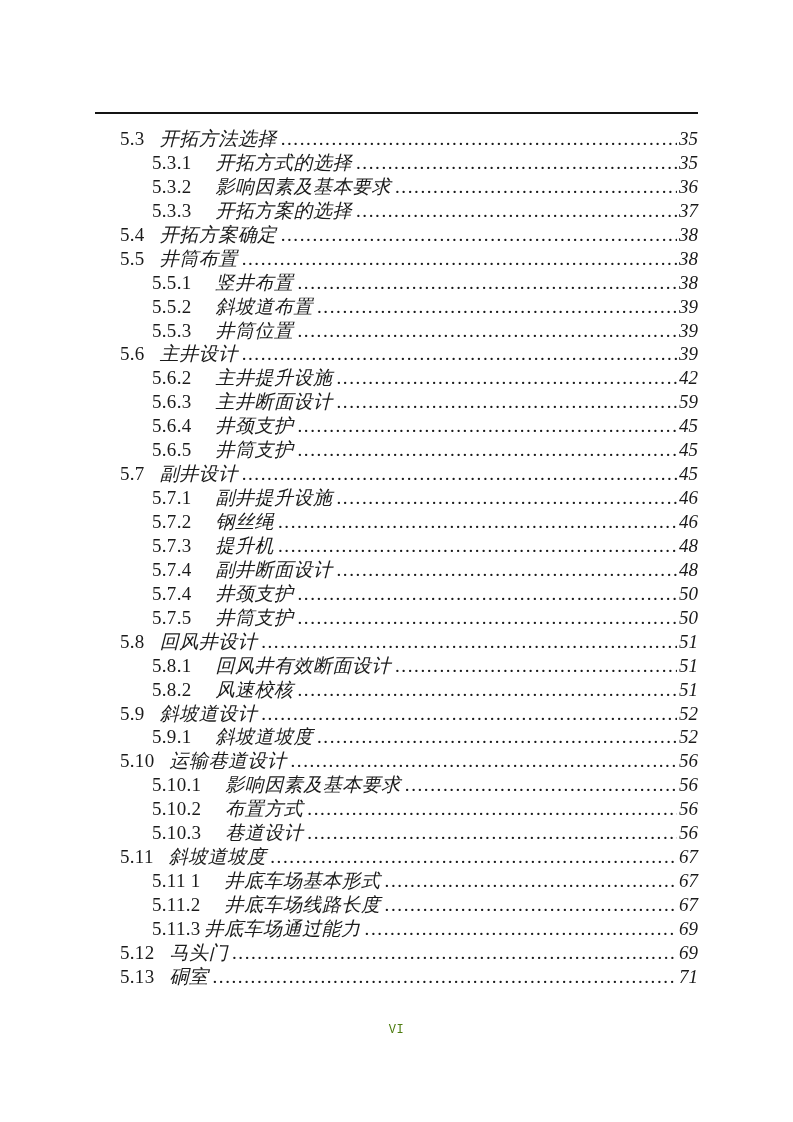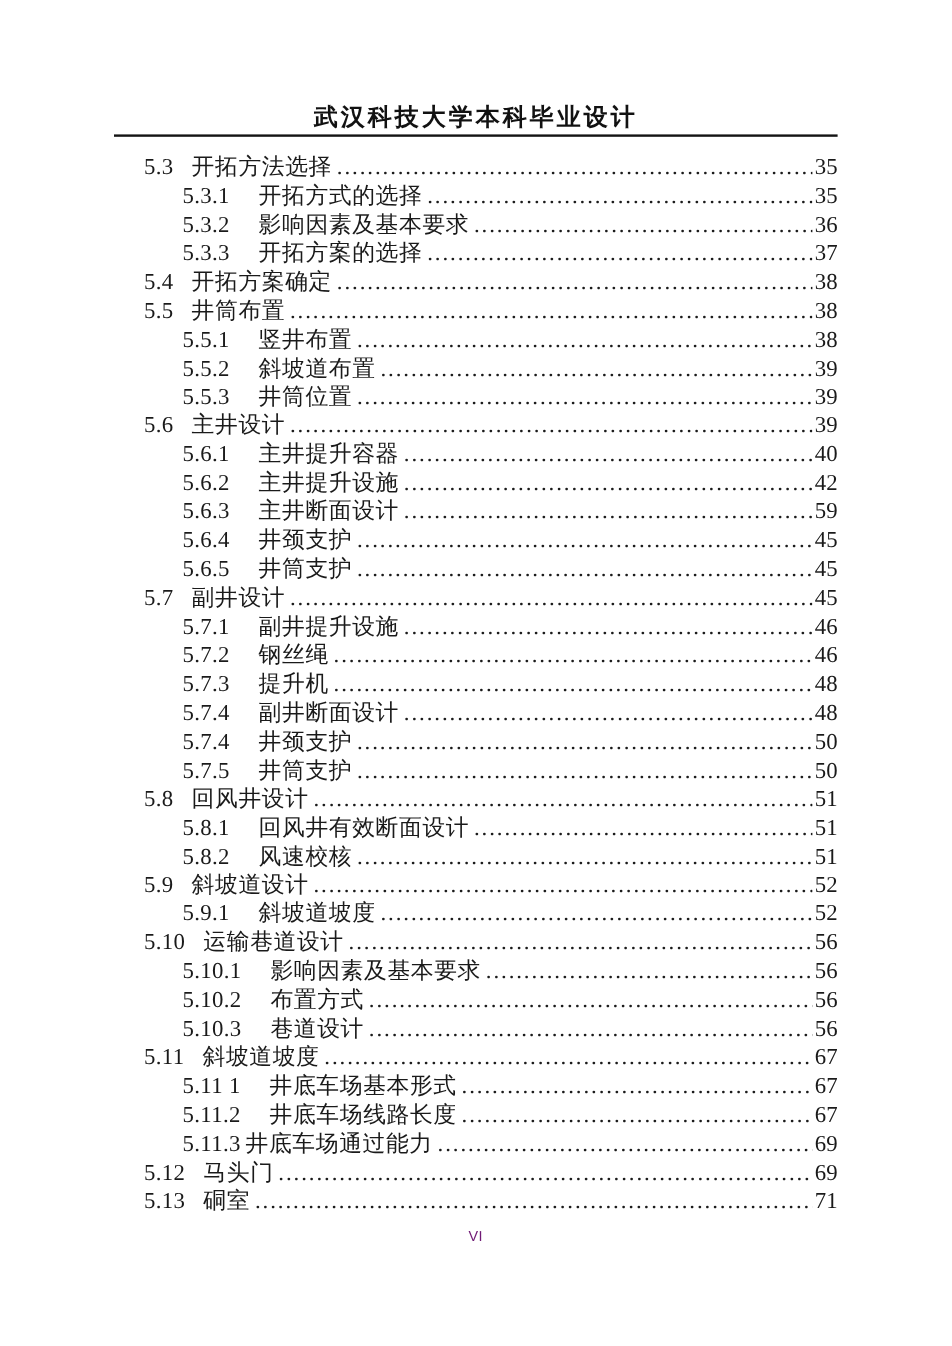--- a/index.html
+++ b/index.html
@@ -57,53 +57,54 @@
   .num {
     flex: 0 0 auto;
     margin-right: 15px;
     letter-spacing: 0.3px;
   }
   .row.lvl2 .num { margin-right: 24px; }
   .row.tight .num { margin-right: 4px; }
   .title {
     flex: 0 0 auto;
     letter-spacing: 0.5px;
+    font-style: italic;
   }
   .dots {
     flex: 1 1 auto;
     overflow: hidden;
     margin: 0 2px 0 4px;
     letter-spacing: 1.6px;
     color: #1a1a1a;
   }
   .dots::after {
     content: "..........................................................................................................................................................................................";
   }
   .pg {
     flex: 0 0 auto;
     text-align: left;
+    font-style: italic;
   }
   .footer-pagenum {
     position: absolute;
     top: 1023px;
     left: 0;
     width: 100%;
     text-align: center;
-    font-family: Liberation Sans, sans-serif;
+    font-family: Liberation Mono, monospace;
     font-size: 12px;
-    color: #701a75;
+    color: #4d7c0f;
     letter-spacing: 0.5px;
   }
 </style>
 </head>
 <body>
 
 <div class="page">
 
-  <div class="header-title">武汉科技大学本科毕业设计</div>
 
   <div class="header-rule"></div>
 
   <div class="toc" id="toc">
       <div class="row lvl1">
     <span class="num">5.3</span>
     <span class="title">开拓方法选择</span>
     <span class="dots"></span>
     <span class="pg">35</span>
   </div>
@@ -153,26 +154,20 @@
     <span class="num">5.5.3</span>
     <span class="title">井筒位置</span>
     <span class="dots"></span>
     <span class="pg">39</span>
   </div>
       <div class="row lvl1">
     <span class="num">5.6</span>
     <span class="title">主井设计</span>
     <span class="dots"></span>
     <span class="pg">39</span>
-  </div>
-      <div class="row lvl2">
-    <span class="num">5.6.1</span>
-    <span class="title">主井提升容器</span>
-    <span class="dots"></span>
-    <span class="pg">40</span>
   </div>
       <div class="row lvl2">
     <span class="num">5.6.2</span>
     <span class="title">主井提升设施</span>
     <span class="dots"></span>
     <span class="pg">42</span>
   </div>
       <div class="row lvl2">
     <span class="num">5.6.3</span>
     <span class="title">主井断面设计</span>

